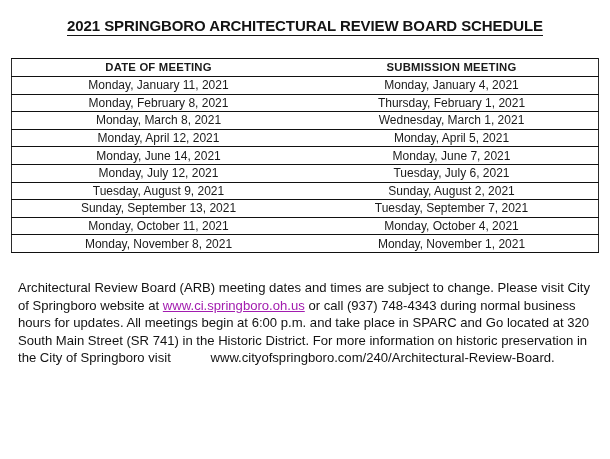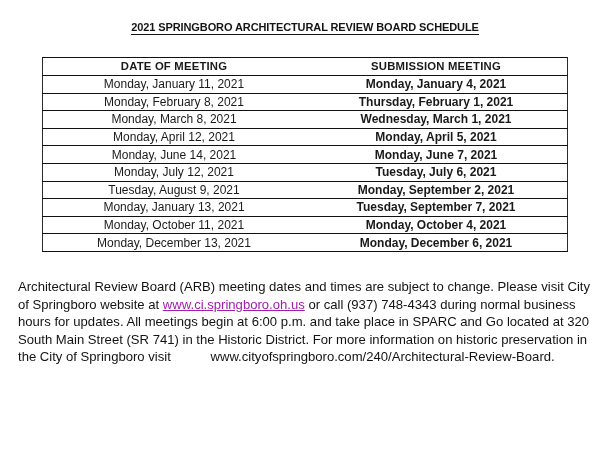--- a/index.html
+++ b/index.html
@@ -16,33 +16,33 @@
     position: relative;
   }
 
   
   .doc-title-wrap {
     text-align: center;
     padding-top: 17px;
   }
   .doc-title {
     display: inline-block;
-    font-size: 11px;
+    font-size: 15px;
     font-weight: bold;
     letter-spacing: -0.1px;
     color: #141414;
     border-bottom: 1.6px solid #141414;
     padding-bottom: 1px;
     white-space: nowrap;
   }
 
   
   .table-wrap {
     margin: 22px auto 0 auto;
-    width: 526px;
+    width: 588px;
   }
   table.schedule {
     width: 100%;
     border-collapse: collapse;
     table-layout: fixed;
     border-left: 1px solid #2b2b2b;
     border-right: 1px solid #2b2b2b;
     border-top: 1.5px solid #111;
     border-bottom: 1.5px solid #111;
   }
@@ -60,21 +60,21 @@
   table.schedule th {
     font-weight: bold;
     font-size: 11.3px;
     letter-spacing: 0.2px;
     height: 17px;
   }
   table.schedule tbody tr:last-child td {
     border-bottom: none;
   }
   .col-a { width: 50%; }
-  .col-b { width: 50%; font-weight: bold; }
+  .col-b { width: 50%; }
 
   
   .body-note {
     margin: 26px 16px 0 18px;
     font-size: 13.1px;
     line-height: 17.6px;
     color: #131313;
     text-align: left;
   }
   .body-note a,
@@ -123,33 +123,33 @@
         <tr>
           <td class="col-a">Monday, June 14, 2021</td>
           <td class="col-b">Monday, June 7, 2021</td>
         </tr>
         <tr>
           <td class="col-a">Monday, July 12, 2021</td>
           <td class="col-b">Tuesday, July 6, 2021</td>
         </tr>
         <tr>
           <td class="col-a">Tuesday, August 9, 2021</td>
-          <td class="col-b">Monday, September 2, 2021</td>
+          <td class="col-b">Sunday, August 2, 2021</td>
         </tr>
         <tr>
-          <td class="col-a">Monday, January 13, 2021</td>
+          <td class="col-a">Sunday, September 13, 2021</td>
           <td class="col-b">Tuesday, September 7, 2021</td>
         </tr>
         <tr>
           <td class="col-a">Monday, October 11, 2021</td>
           <td class="col-b">Monday, October 4, 2021</td>
         </tr>
         <tr>
-          <td class="col-a">Monday, December 13, 2021</td>
-          <td class="col-b">Monday, December 6, 2021</td>
+          <td class="col-a">Monday, November 8, 2021</td>
+          <td class="col-b">Monday, November 1, 2021</td>
         </tr>
       </tbody>
   </table>
 </div>
 
 <p class="body-note">
   <span>Architectural Review Board (ARB) meeting dates and times are subject to change. Please visit City of Springboro website at </span><a href="#" class="link">www.ci.springboro.oh.us</a><span> or call (937) 748-4343 during normal business hours for updates. All meetings begin at 6:00 p.m. and take place in SPARC and Go located at 320 South Main Street (SR 741) in the Historic District. For more information on historic preservation in the City of Springboro visit </span><span class="plain-url">www.cityofspringboro.com/240/Architectural-Review-Board.</span>
 </p>
 
 </body></html>

